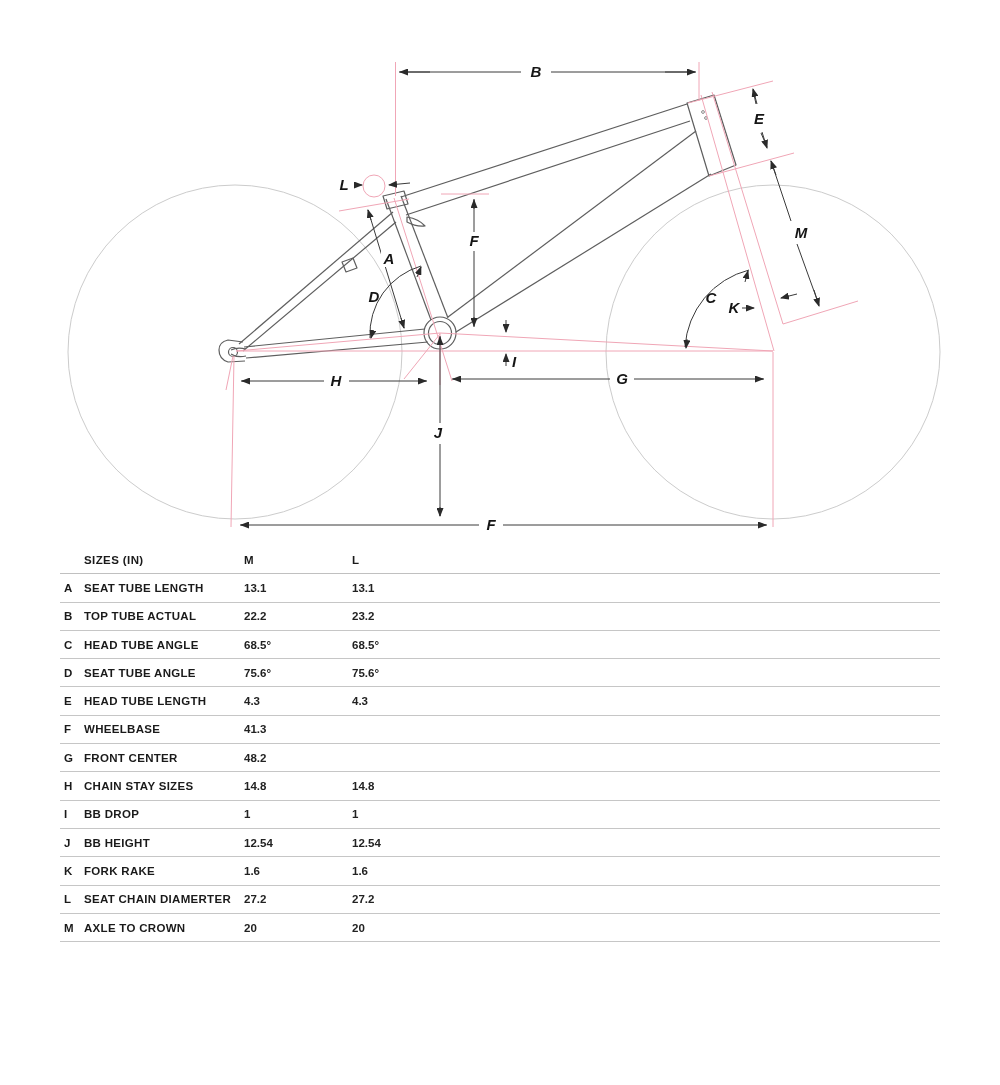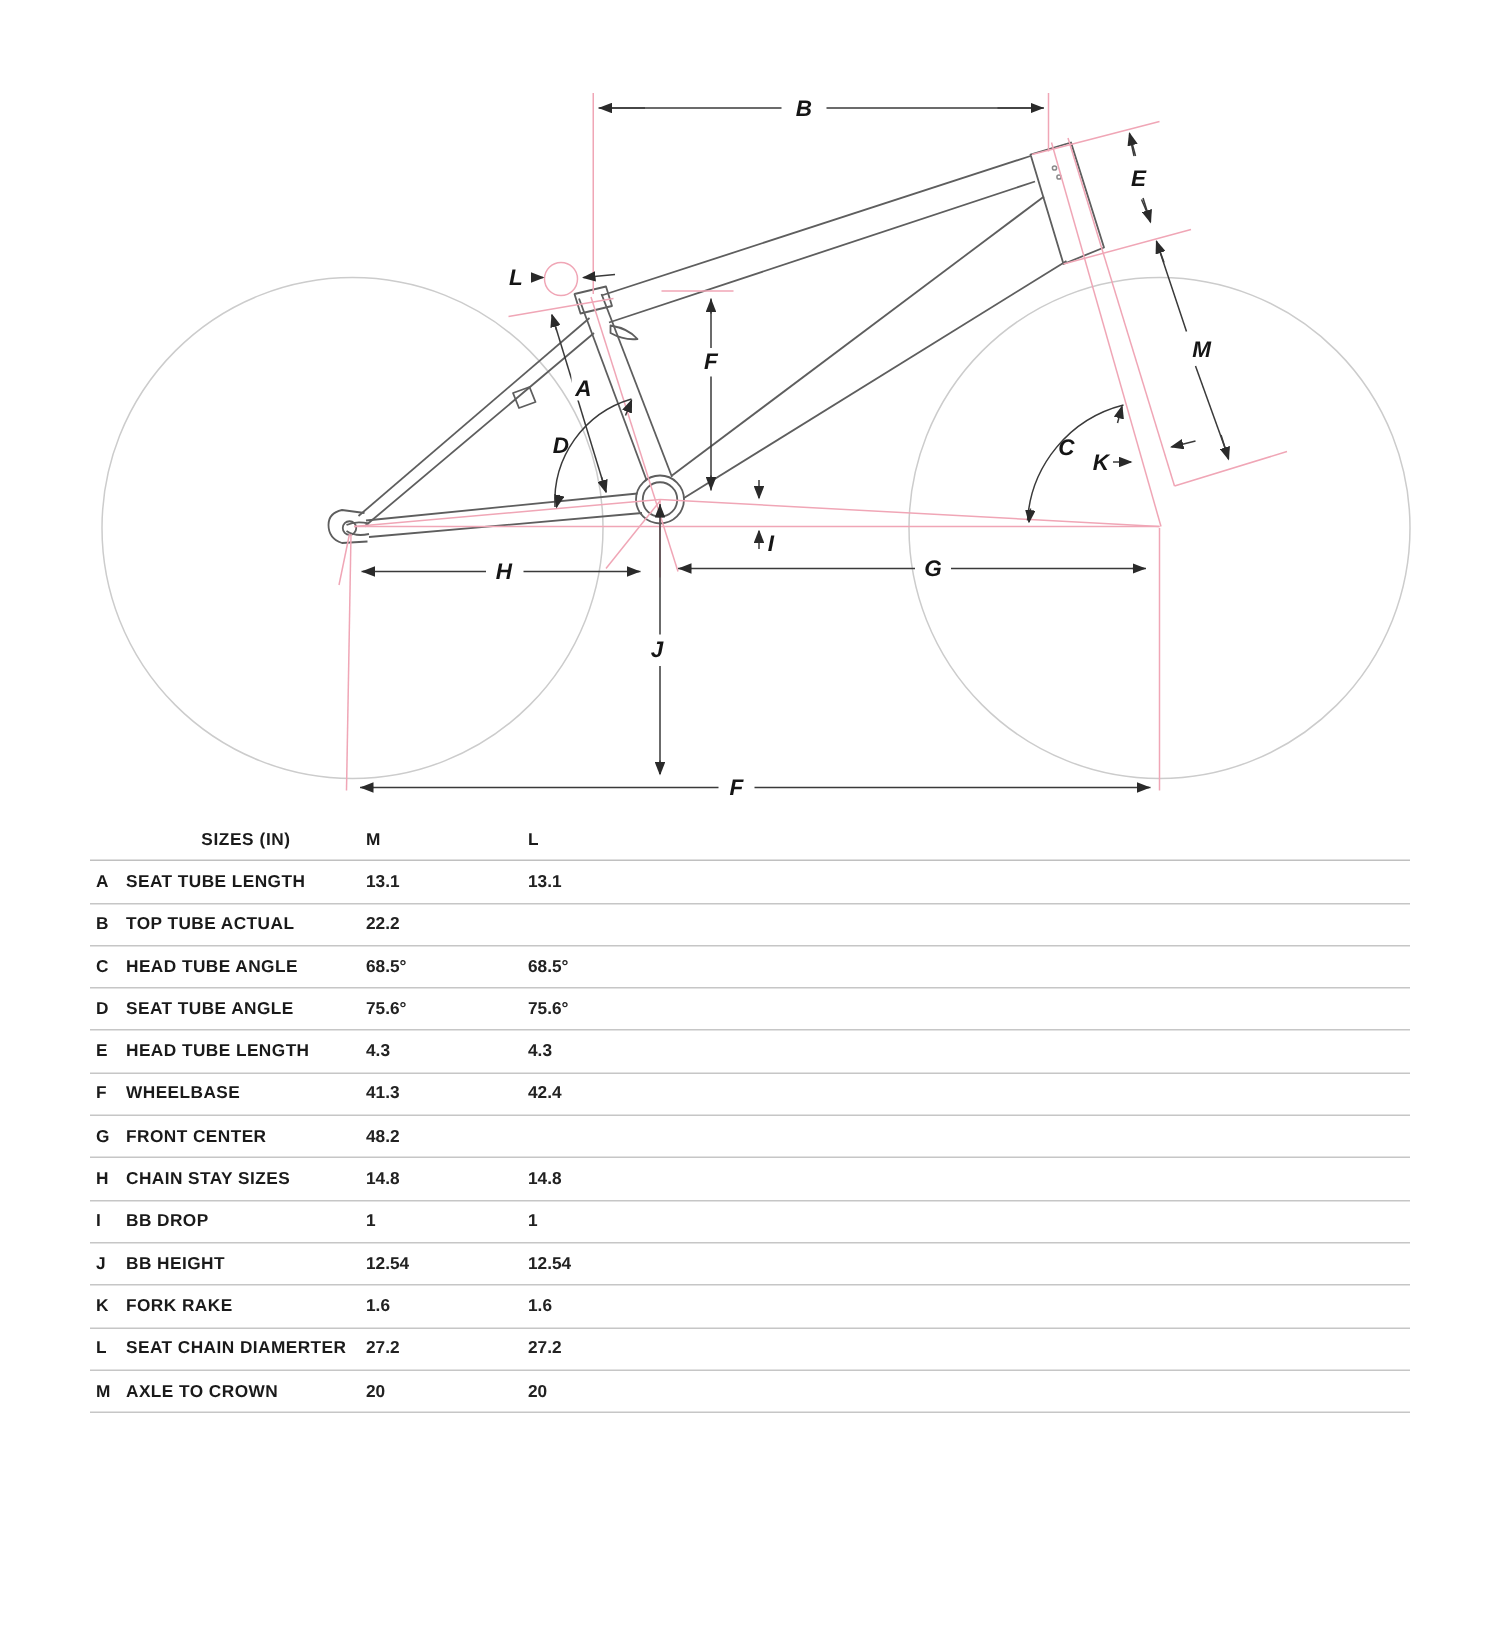--- a/index.html
+++ b/index.html
@@ -9,21 +9,21 @@
   .dimlabel{font-family:"Liberation Sans",sans-serif;font-weight:bold;font-style:italic;
             font-size:15px;fill:#151515;}
   
   #spec-table{position:absolute;top:546px;left:60px;width:880px;color:#1a1a1a;}
   .trow{display:grid;grid-template-columns:24px 160px 108px 1fr;align-items:center;
         height:27.3px;border-bottom:1px solid #c6c6c6;}
   .trow.header{border-bottom:1px solid #c0c0c0;}
   .c-letter{padding-left:4px;font-weight:bold;font-size:11.5px;letter-spacing:.3px;}
   .c-name{font-weight:bold;font-size:11.5px;letter-spacing:.3px;}
   .c-val{font-weight:bold;font-size:11.5px;color:#222;}
-  .header .c-name{letter-spacing:.4px;text-align:center;}
+  .header .c-name{letter-spacing:.4px;}
   .header .c-val{font-weight:bold;color:#1a1a1a;}
 </style>
 </head>
 <body>
 
 <div id="page">
 
 <svg id="diagram" width="1000" height="545" viewBox="0 0 1000 545">
   <defs>
     <marker id="ah" orient="auto" markerWidth="9" markerHeight="7" refX="8" refY="3.5">
@@ -191,20 +191,21 @@
   <div class="trow">
     <span class="c-letter">A</span>
     <span class="c-name">SEAT TUBE LENGTH</span>
     <span class="c-val">13.1</span>
     <span class="c-val">13.1</span>
   </div>
   <div class="trow">
     <span class="c-letter">B</span>
     <span class="c-name">TOP TUBE ACTUAL</span>
     <span class="c-val">22.2</span>
+    <span class="c-val">23.2</span>
   </div>
   <div class="trow">
     <span class="c-letter">C</span>
     <span class="c-name">HEAD TUBE ANGLE</span>
     <span class="c-val">68.5°</span>
     <span class="c-val">68.5°</span>
   </div>
   <div class="trow">
     <span class="c-letter">D</span>
     <span class="c-name">SEAT TUBE ANGLE</span>
@@ -214,21 +215,20 @@
   <div class="trow">
     <span class="c-letter">E</span>
     <span class="c-name">HEAD TUBE LENGTH</span>
     <span class="c-val">4.3</span>
     <span class="c-val">4.3</span>
   </div>
   <div class="trow">
     <span class="c-letter">F</span>
     <span class="c-name">WHEELBASE</span>
     <span class="c-val">41.3</span>
-    <span class="c-val">42.4</span>
   </div>
   <div class="trow">
     <span class="c-letter">G</span>
     <span class="c-name">FRONT CENTER</span>
     <span class="c-val">48.2</span>
   </div>
   <div class="trow">
     <span class="c-letter">H</span>
     <span class="c-name">CHAIN STAY SIZES</span>
     <span class="c-val">14.8</span>

